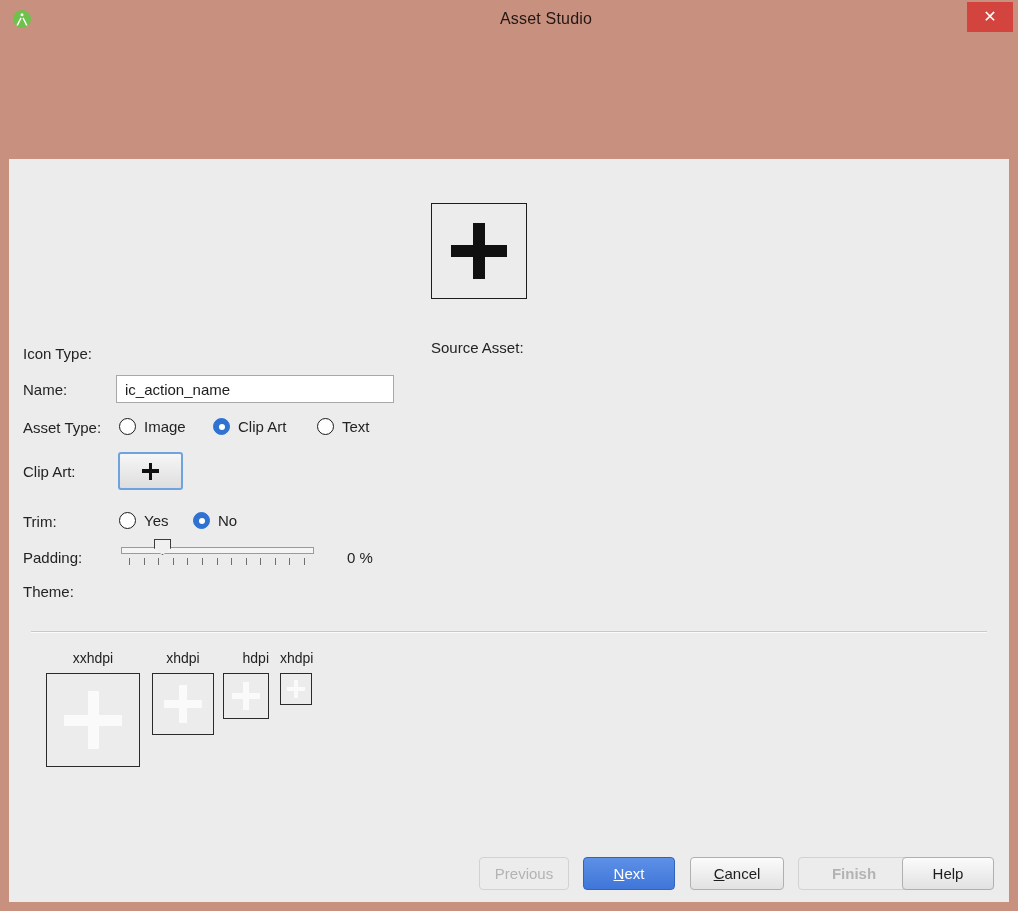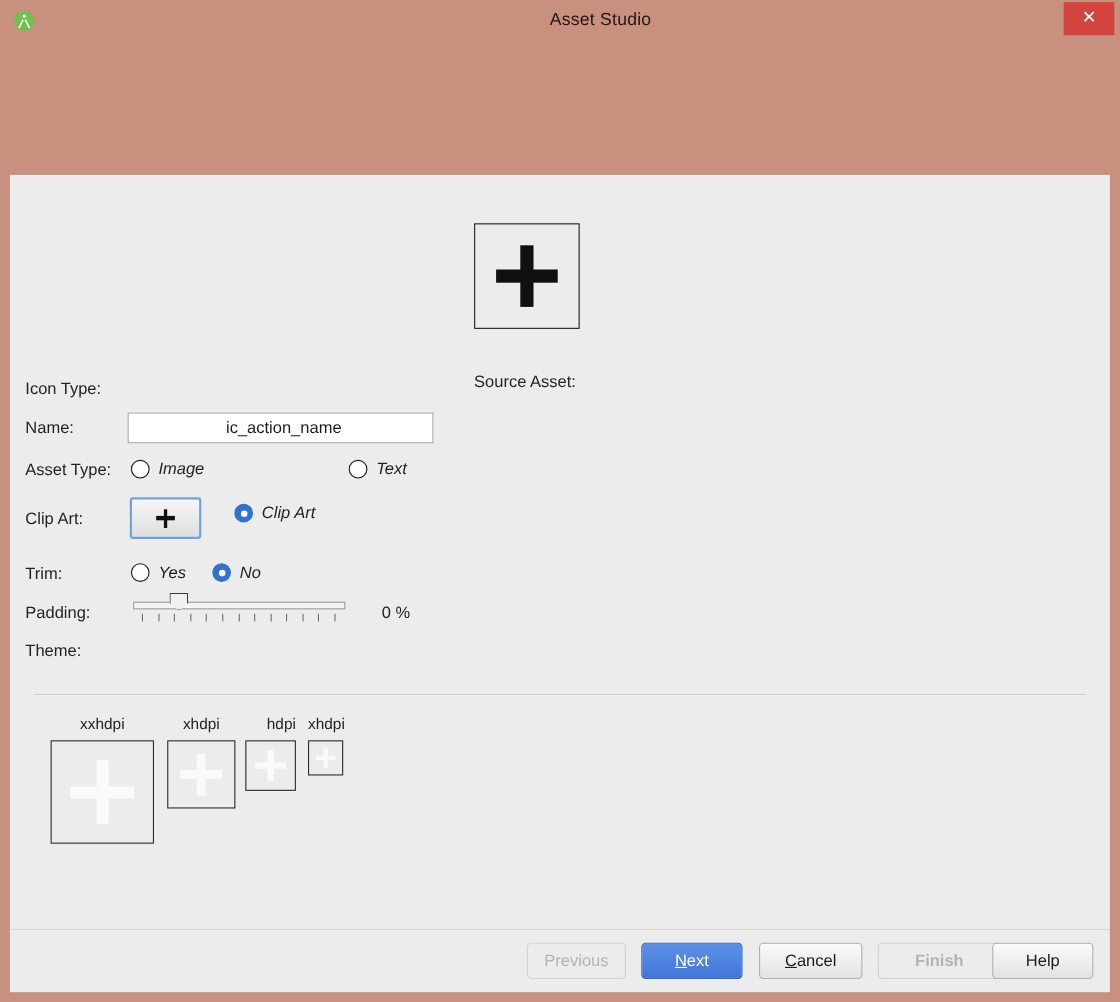--- a/index.html
+++ b/index.html
@@ -140,21 +140,20 @@
   .textfield {
     position: absolute;
     background: #ffffff;
     border: 1px solid #a8a8a8;
     box-sizing: border-box;
     font-family: "Liberation Sans", sans-serif;
     font-size: 15px;
     color: #1c1c1c;
     padding-left: 8px;
     outline: none;
-    text-align: center;
   }
 
   
   .radio-wrap {
     position: absolute;
     display: flex;
     align-items: center;
     cursor: pointer;
     white-space: nowrap;
   }
@@ -178,21 +177,20 @@
     left: 50%; top: 50%;
     width: 6px; height: 6px;
     margin: -3px 0 0 -3px;
     border-radius: 50%;
     background: #ffffff;
   }
   .radio-lbl {
     margin-left: 8px;
     font-size: 15px;
     color: #232323;
-    font-style: italic;
   }
 
   
   .clipart-btn {
     position: absolute;
     background: linear-gradient(#f6f6f6, #dedede);
     border: 2px solid #6ea3dd;
     border-radius: 3px;
     box-sizing: border-box;
     display: flex;
@@ -352,21 +350,21 @@
     <div class="lbl" style="left:14px; top:186px;">Icon Type:</div>
 
     <div class="lbl" style="left:14px; top:222px;">Name:</div>
     <input class="textfield" style="left: 107px; top: 216px; width: 278px; height: 28px;" value="ic_action_name">
 
     <div class="lbl" style="left:14px; top:260px;">Asset Type:</div>
     <div class="radio-wrap" style="left:110px; top:259px;">
       <span class="radio"></span>
       <span class="radio-lbl">Image</span>
     </div>
-    <div class="radio-wrap" style="left:204px; top:259px;margin-top:40px;">
+    <div class="radio-wrap" style="left:204px; top:259px;">
       <span class="radio on"></span>
       <span class="radio-lbl">Clip Art</span>
     </div>
     <div class="radio-wrap" style="left:308px; top:259px;">
       <span class="radio"></span>
       <span class="radio-lbl">Text</span>
     </div>
 
     <div class="lbl" style="left:14px; top:304px;">Clip Art:</div>
     <div class="clipart-btn" style="left:109px; top:293px; width:65px; height:38px;">

